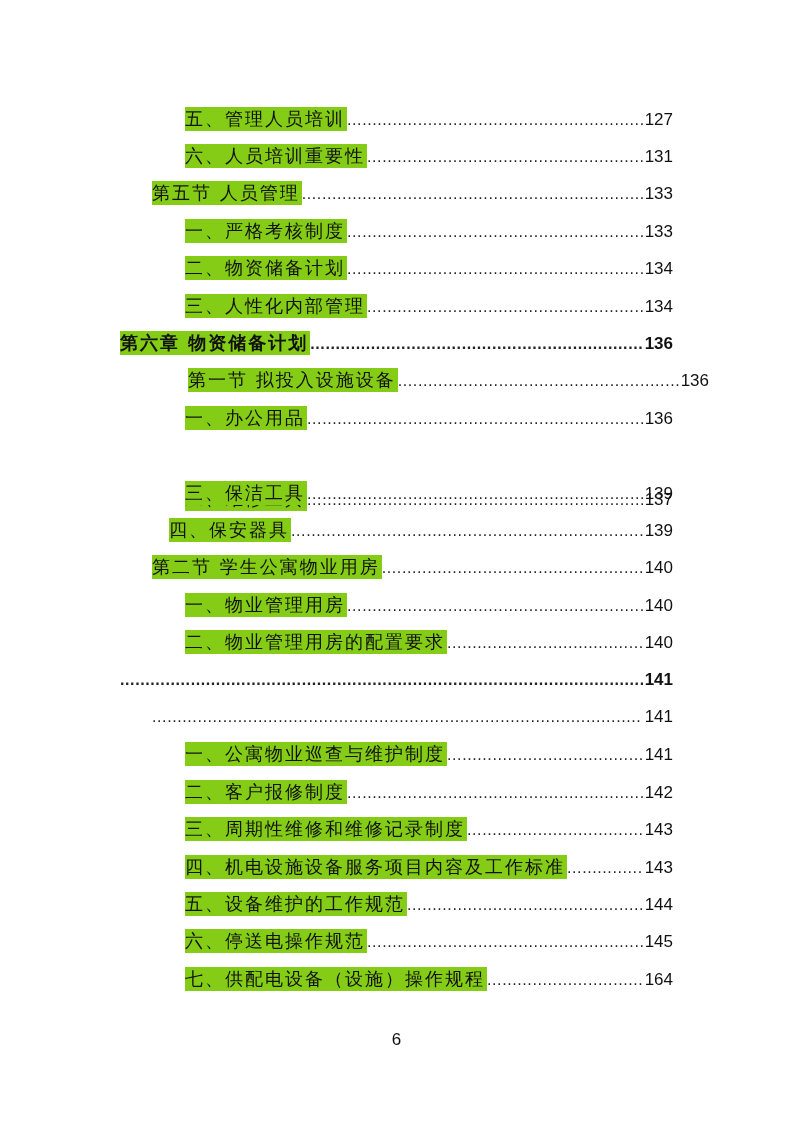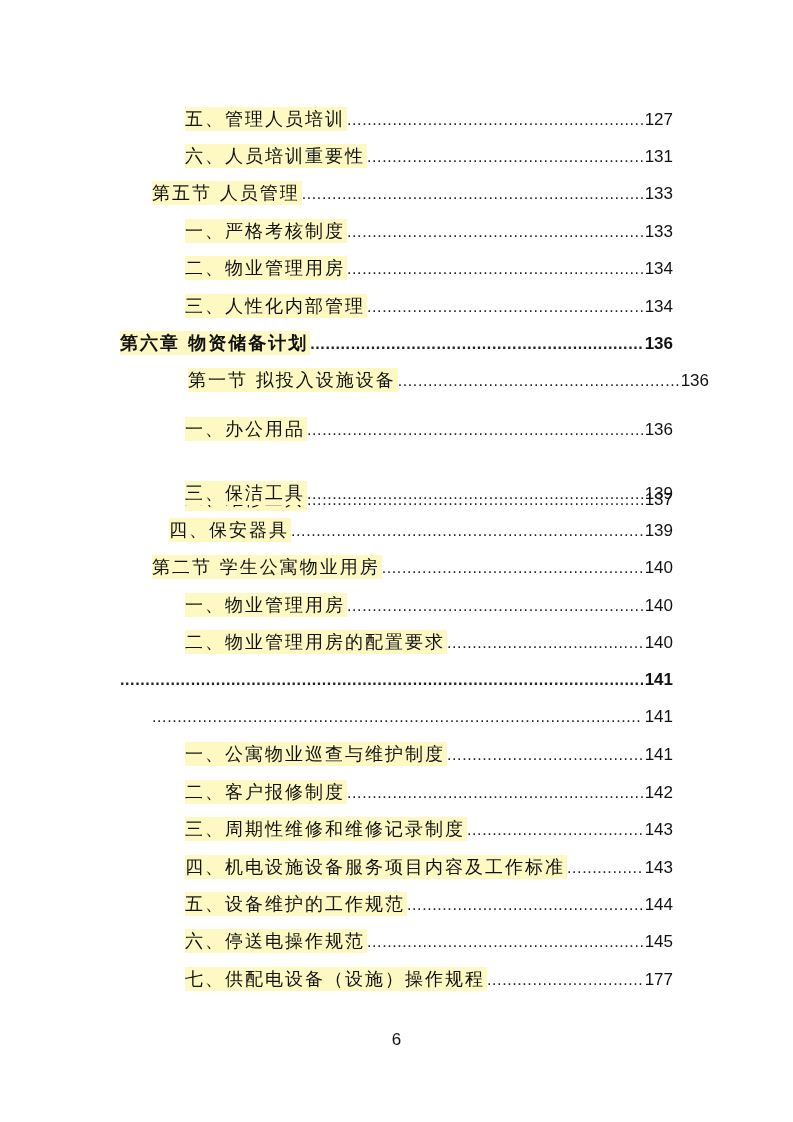--- a/index.html
+++ b/index.html
@@ -9,21 +9,21 @@
     }
     .toc { position: absolute; left: 0; top: 100px; width: 793px; }
     .row {
       position: absolute; left: 0; width: 793px; height: 37px;
       display: flex; align-items: center;
     }
     .row .inner {
       position: absolute; right: 120px; display: flex; align-items: baseline;
       white-space: nowrap;
     }
-    .title { font-size: 18px; letter-spacing: 2px; background: #fef9c3; padding-right: 2px; }
+    .title { font-size: 18px; letter-spacing: 2px; background: #84cc16; padding-right: 2px; }
     .leader {
       flex: 1; overflow: hidden; white-space: nowrap; font-family: "Liberation Sans", sans-serif;
       font-size: 16px; color: #222; letter-spacing: 0.6px;
     }
     .page { font-family: "Liberation Sans", sans-serif; font-size: 17px; padding-left: 2px; }
     .bold .title, .bold .page, .bold .leader { font-weight: bold; }
     .footer-page {
       position: absolute; top: 1030px; left: 0; width: 793px; text-align: center;
       font-family: "Liberation Sans", sans-serif; font-size: 17px;
     }
@@ -55,21 +55,21 @@
     </div>
     <div class="row" style="top: 112.2px;">
       <div class="inner" style="left: 185px;">
         <span class="title">一、严格考核制度</span>
         <span class="leader">................................................................................................................................................</span>
         <span class="page">133</span>
       </div>
     </div>
     <div class="row" style="top: 149.6px;">
       <div class="inner" style="left: 185px;">
-        <span class="title">二、物业管理用房</span>
+        <span class="title">二、物资储备计划</span>
         <span class="leader">................................................................................................................................................</span>
         <span class="page">134</span>
       </div>
     </div>
     <div class="row" style="top: 187px;">
       <div class="inner" style="left: 185px;">
         <span class="title">三、人性化内部管理</span>
         <span class="leader">................................................................................................................................................</span>
         <span class="page">134</span>
       </div>
@@ -81,21 +81,21 @@
         <span class="page">136</span>
       </div>
     </div>
     <div class="row" style="top: 261.8px; margin-left: 36px;">
       <div class="inner" style="left: 152px;">
         <span class="title">第一节  拟投入设施设备</span>
         <span class="leader">................................................................................................................................................</span>
         <span class="page">136</span>
       </div>
     </div>
-    <div class="row" style="top: 299.2px; margin-top: 11px;">
+    <div class="row" style="top: 299.2px;">
       <div class="inner" style="left: 185px;">
         <span class="title">一、办公用品</span>
         <span class="leader">................................................................................................................................................</span>
         <span class="page">136</span>
       </div>
     </div>
     <div class="row" style="top: 336.6px; margin-top: 44px;">
       <div class="inner" style="left: 185px;">
         <span class="title">二、维修工具</span>
         <span class="leader">................................................................................................................................................</span>
@@ -188,18 +188,18 @@
       <div class="inner" style="left: 185px;">
         <span class="title">六、停送电操作规范</span>
         <span class="leader">................................................................................................................................................</span>
         <span class="page">145</span>
       </div>
     </div>
     <div class="row" style="top: 860.2px;">
       <div class="inner" style="left: 185px;">
         <span class="title">七、供配电设备（设施）操作规程</span>
         <span class="leader">................................................................................................................................................</span>
-        <span class="page">177</span>
+        <span class="page">164</span>
       </div>
     </div>
   </div>
 
 <div class="footer-page">6</div>
 
 </body></html>

